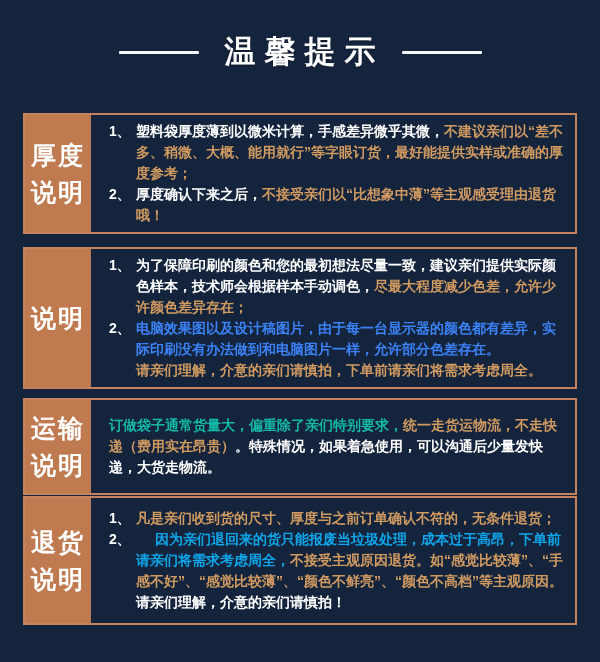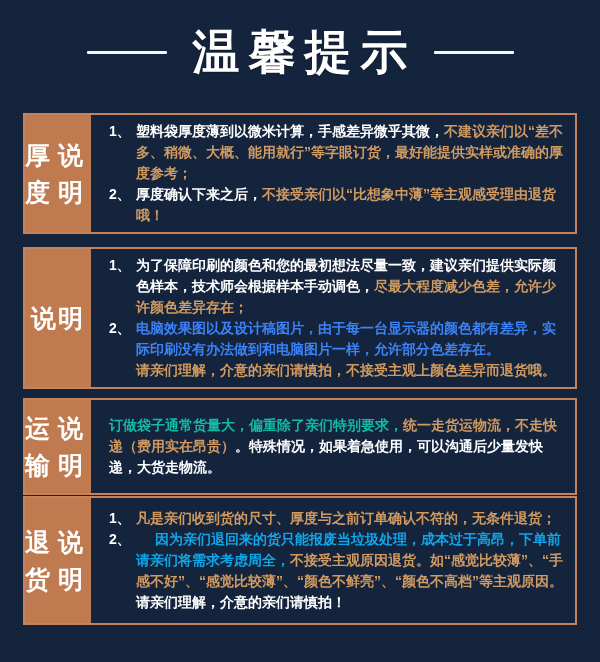--- a/index.html
+++ b/index.html
@@ -11,36 +11,36 @@
     width:600px;height:662px;background:var(--bg);overflow:hidden;
     font-family:"Liberation Sans","DejaVu Sans",sans-serif;
     -webkit-font-smoothing:antialiased;
   }
   .title-row{
     height:104px;display:flex;align-items:center;justify-content:center;gap:26px;
   }
   .title-line{width:80px;height:3px;background:#F5F6F8;border-radius:1px;}
   .title-text{
     font-family:"Liberation Serif","DejaVu Serif",serif;
-    font-size:47px;font-weight:700;color:var(--white);
+    font-size:31px;font-weight:700;color:var(--white);
     letter-spacing:9px;margin-right:-9px;white-space:nowrap;
     text-shadow:0 1px 2px rgba(0,0,0,.35);
   }
   .sections{padding:9px 23px 0 23px;}
   .section{
     display:flex;box-sizing:border-box;border:2px solid var(--border);
     background:var(--bg);
   }
   .section:nth-child(1){min-height:119px;margin-bottom:13px;}
   .section:nth-child(2){min-height:139px;margin-bottom:9px;}
   .section:nth-child(3){min-height:97px; margin-bottom:1px;}
   .section:nth-child(4){min-height:129px;}
   .section-label{
     flex:0 0 66px;background:var(--label-bg);color:var(--white);
-    display:flex;justify-content:center;align-items:center;
+    display:flex;flex-direction:column;justify-content:center;align-items:center;
     font-size:25px;font-weight:700;line-height:37px;letter-spacing:2px;
   }
   .section-content{
     flex:1;display:flex;flex-direction:column;justify-content:center;
     padding:6px 12px 6px 18px;
   }
   .item{display:flex;font-size:14px;font-weight:700;line-height:21px;}
   .item-num{flex:0 0 27px;color:var(--white);}
   .item-body{flex:1;}
 </style>
@@ -74,21 +74,21 @@
       <div class="section-label">
         <div>说明</div>
       </div>
       <div class="section-content">
         <div class="item">
           <span class="item-num">1、</span>
           <span class="item-body"><span class="seg" style="color: rgb(255, 255, 255);">为了保障印刷的颜色和您的最初想法尽量一致，建议亲们提供实际颜色样本，技术师会根据样本手动调色，</span><span class="seg" style="color: rgb(208, 154, 96);">尽最大程度减少色差，允许少许颜色差异存在；</span></span>
         </div>
         <div class="item">
           <span class="item-num">2、</span>
-          <span class="item-body"><span class="seg" style="color: #3b82f6;">电脑效果图以及设计稿图片，由于每一台显示器的颜色都有差异，实际印刷没有办法做到和电脑图片一样，允许部分色差存在。</span><br><span class="seg" style="color: rgb(208, 154, 96);">请亲们理解，介意的亲们请慎拍，不接受主观上颜色差异而退货哦。</span></span>
+          <span class="item-body"><span class="seg" style="color: #3b82f6;">电脑效果图以及设计稿图片，由于每一台显示器的颜色都有差异，实际印刷没有办法做到和电脑图片一样，允许部分色差存在。</span><br><span class="seg" style="color: rgb(208, 154, 96);">请亲们理解，介意的亲们请慎拍，下单前请亲们将需求考虑周全。</span></span>
         </div>
       </div>
     </div>
     <div class="section">
       <div class="section-label">
         <div>运输</div>
         <div>说明</div>
       </div>
       <div class="section-content">
         <div class="item">

